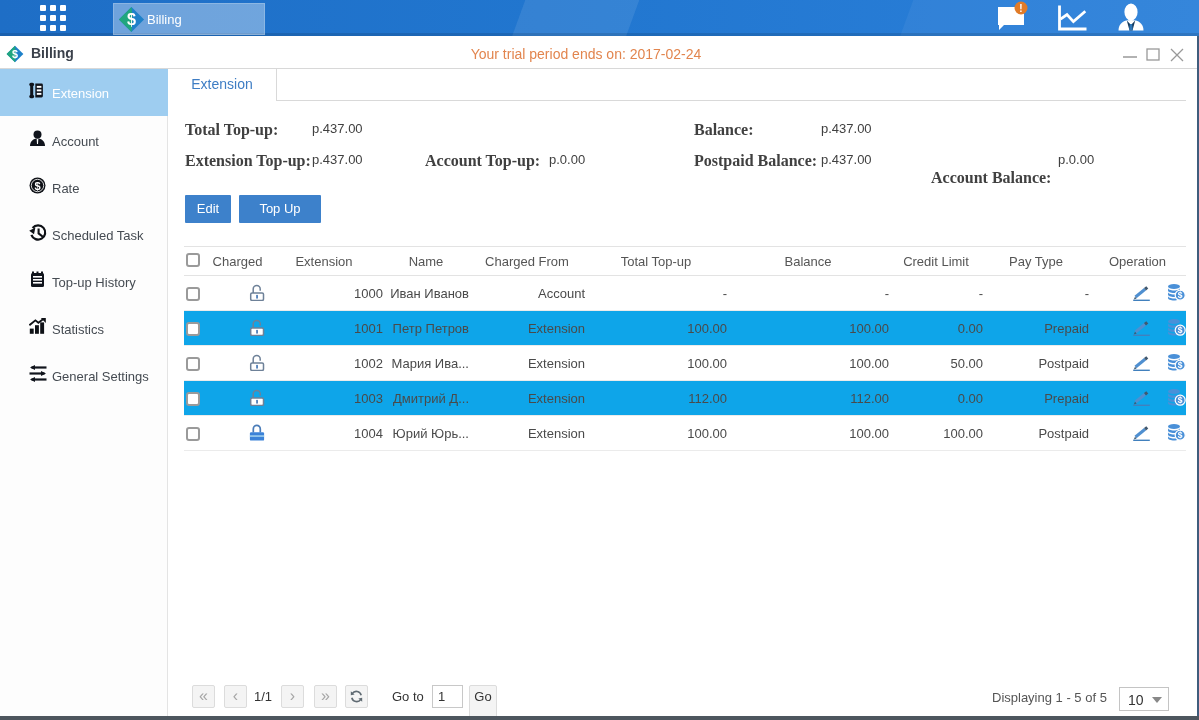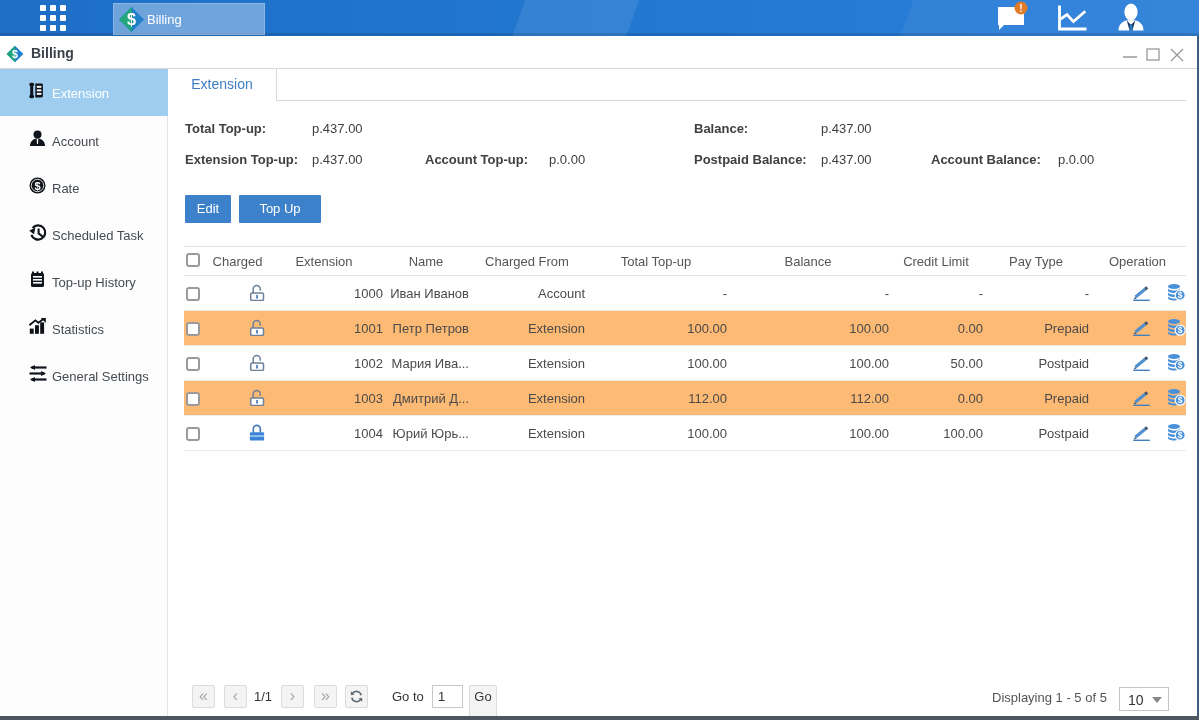--- a/index.html
+++ b/index.html
@@ -18,29 +18,29 @@
 .trial { position:absolute; left:0; top:10px; width:1172px; text-align:center; font-size:14px; color:#e2854e; }
 .winctl { position:absolute; top:0; right:0; height:33px; }
 .sidebar { position:absolute; left:0; top:69px; width:168px; height:647px; background:#fdfdfd; border-right:1px solid #e4e4e4; }
 .mitem { position:absolute; left:0; width:167px; height:47px; color:#454b52; font-size:13px; }
 .mitem .lbl { position:absolute; left:52px; top:17px; }
 .mitem.sel { background:#9ecdf0; color:#fff; width:168px; }
 .mitem svg { position:absolute; left:29px; top:13px; }
 .content { position:absolute; left:168px; top:69px; width:1031px; height:647px; background:#fff; }
 .tabline { position:absolute; left:109px; top:31px; width:909px; height:1px; background:#d9d9d9; }
 .activetab { position:absolute; left:0px; top:0px; width:109px; height:32px; background:#fff; border-right:1px solid #d9d9d9; color:#3e7dc4; font-size:14px; text-align:center; line-height:30px; }
-.statlbl { position:absolute; font-size:13px; font-weight:bold; color:#404040; }
+.statlbl { position:absolute; font-size:16px; font-weight:bold; color:#404040;font-family:Liberation Serif, serif; }
 .statval { position:absolute; font-size:13px; color:#404040; }
 .btn { position:absolute; background:#3d81cb; color:#fff; font-size:13px; text-align:center; border-radius:1px; }
 table.grid { position:absolute; left:16px; top:177px; border-collapse:collapse; table-layout:fixed; font-size:13px; color:#4a4a4a; }
 table.grid th { font-weight:normal; color:#555; height:29px; border-top:1px solid #e3e3e3; border-bottom:1px solid #e3e3e3; text-align:center; }
 table.grid th:first-child, table.grid td:first-child { padding-left:2px; }
 table.grid th .ckb { position:relative; top:-2px; }
 table.grid td { height:35px; text-align:right; }
-table.grid tr.alt td { background:#fdba74; }
+table.grid tr.alt td { background:#0ea5e9; }
 table.grid tr { border-bottom:1px solid #ebebeb; }
 .ckb { display:inline-block; width:14px; height:14px; border:2px solid #9a9a9a; border-radius:3px; background:#fff; vertical-align:middle; }
 .pager { position:absolute; left:16px; top:616px; width:1002px; height:26px; font-size:13px; color:#333; }
 .pbtn { position:absolute; top:0; width:23px; height:23px; background:#f4f4f4; border:1px solid #dcdcdc; border-radius:2px; text-align:center; line-height:20px; color:#a6a6a6; font-size:16px; }
 .gobtn { position:absolute; top:0; height:38px; background:#f4f4f4; border:1px solid #dcdcdc; border-radius:2px; text-align:center; line-height:21px; color:#333; }
 .goinput { position:absolute; top:0; width:31px; height:23px; border:1px solid #c8c8c8; background:#fff; line-height:21px; padding-left:5px; }
 .disp { position:absolute; top:5px; font-size:13px; color:#555; }
 .dd { position:absolute; width:50px; height:24px; border:1px solid #c4c4c4; background:#fff; }
 .bottombar { position:absolute; left:0; top:716px; width:1199px; height:4px; background:#4d565e; }
 .rightedge { position:absolute; left:1197px; top:36px; width:2px; height:680px; background:#3f5d7d; }
@@ -86,20 +86,21 @@
     <path d="M16.9 24 h2.2 l0.8 6.5 h-3.8 z" fill="#2e77b8"></path>
   </svg>
 </div>
 <div class="titlebar">
   <svg class="diamond" style="left:6px;top:9px;position:absolute" width="18" height="18" viewBox="0 0 20 20">
     <polygon points="10,0.7 19.3,10 10,19.3 0.7,10" fill="#1d80c9"></polygon>
     <polygon points="10,0.7 0.7,10 10,19.3 10.8,10" fill="#21a67e"></polygon>
     <text x="10" y="14.3" font-size="12" font-weight="bold" fill="#fff" text-anchor="middle" font-family="Liberation Sans">$</text>
   </svg>
   <div class="name">Billing</div>
+  <div class="trial">Your trial period ends on: 2017-02-24</div>
   <svg class="winctl" width="80" height="33" viewBox="0 0 80 33">
     <line x1="4" y1="21" x2="18" y2="21" stroke="#999" stroke-width="1.5"></line>
     <rect x="28" y="13" width="12" height="11" fill="none" stroke="#999" stroke-width="1.3"></rect>
     <path d="M52 13 l12 12 M64 13 l-12 12" stroke="#999" stroke-width="1.3"></path>
   </svg>
 </div>
 <div class="sidebar">
   <div class="mitem sel" style="top:0px">
     <svg width="15" height="17" viewBox="0 0 15 17">
         <rect x="0.3" y="0.8" width="4.8" height="3.4" rx="1.6" fill="#10141c"></rect>
@@ -176,21 +177,21 @@
   <div class="statlbl" style="left:17px;top:52px">Total Top-up:</div>
   <div class="statval" style="left:144px;top:52px">p.437.00</div>
   <div class="statlbl" style="left:526px;top:52px">Balance:</div>
   <div class="statval" style="left:653px;top:52px">p.437.00</div>
   <div class="statlbl" style="left:17px;top:83px">Extension Top-up:</div>
   <div class="statval" style="left:144px;top:83px">p.437.00</div>
   <div class="statlbl" style="left:257px;top:83px">Account Top-up:</div>
   <div class="statval" style="left:381px;top:83px">p.0.00</div>
   <div class="statlbl" style="left:526px;top:83px">Postpaid Balance:</div>
   <div class="statval" style="left:653px;top:83px">p.437.00</div>
-  <div class="statlbl" style="left:763px;top:83px">Account Balance:</div>
+  <div class="statlbl" style="left:763px;top:100px">Account Balance:</div>
   <div class="statval" style="left:890px;top:83px">p.0.00</div>
   <div class="btn" style="left:17px;top:126px;width:46px;height:28px;line-height:28px;">Edit</div>
   <div class="btn" style="left:71px;top:126px;width:82px;height:28px;line-height:28px;">Top Up</div>
   <table class="grid">
     <colgroup>
       <col style="width:26px">
         <col style="width:55px">
         <col style="width:118px">
         <col style="width:86px">
         <col style="width:116px">

